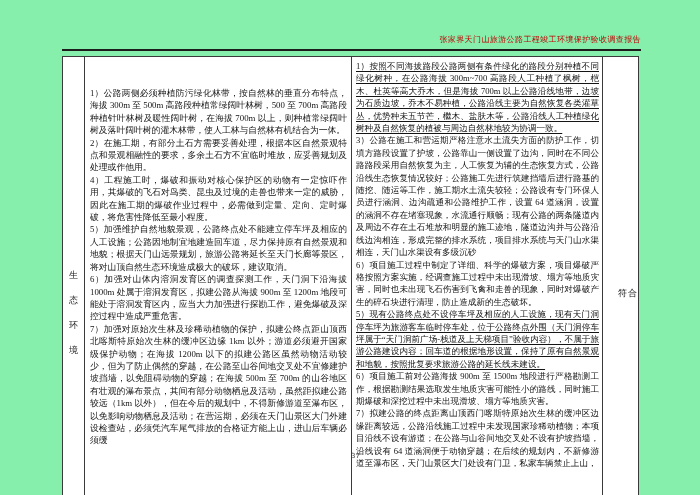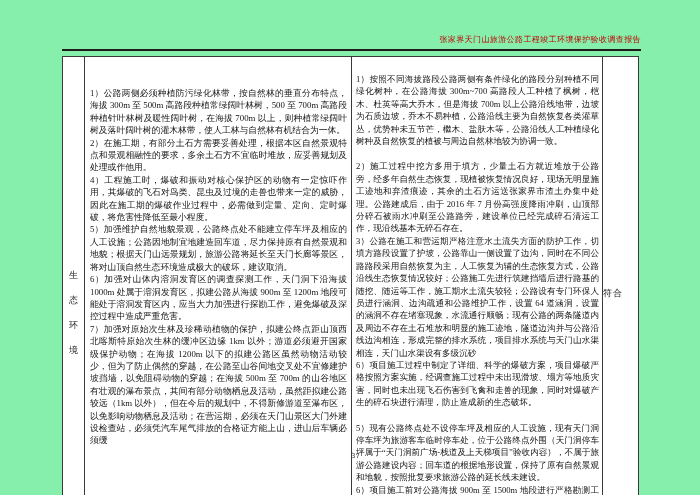--- a/index.html
+++ b/index.html
@@ -46,29 +46,29 @@
 
   
   .req-body{padding:30px 4px 0 5px;}
   .find-body{padding:3px 3px 0 4px;}
   .req-body p,.find-body p{
     margin:0;font-size:8.8px;line-height:12.4px;color:#141414;
     text-align:justify;text-justify:inter-character;
   }
   .find-body p{font-size:8.6px;}
   .find-body p.u{
+    text-decoration:underline;
     text-decoration-thickness:.8px;
     text-underline-offset:1.5px;
-    margin-top:13px;
   }
 
   
   .verdict-label{
     position:absolute;top:230px;left:0;right:0;
-    text-align:left;font-size:9px;color:#1a1a1a;letter-spacing:1px;
+    text-align:right;font-size:9px;color:#1a1a1a;letter-spacing:1px;
     white-space:nowrap;
   }
 
   
   .annotation-mark{
     position:absolute;left:351px;top:452px;
     font-size:7px;color:#444;font-family:"DejaVu Sans",sans-serif;
   }
 </style>
 </head>
@@ -94,21 +94,20 @@
         <p>4）工程施工时，爆破和振动对核心保护区的动物有一定惊吓作用，其爆破的飞石对鸟类、昆虫及过境的走兽也带来一定的威胁，因此在施工期的爆破作业过程中，必需做到定量、定向、定时爆破，将危害性降低至最小程度。</p>
         <p>5）加强维护自然地貌景观，公路终点处不能建立停车坪及相应的人工设施；公路因地制宜地建造回车道，尽力保持原有自然景观和地貌；根据天门山远景规划，旅游公路将延长至天门长廊等景区，将对山顶自然生态环境造成极大的破坏，建议取消。</p>
         <p>6）加强对山体内溶洞发育区的调查探测工作，天门洞下沿海拔 1000m 处属于溶洞发育区，拟建公路从海拔 900m 至 1200m 地段可能处于溶洞发育区内，应当大力加强进行探勘工作，避免爆破及深控过程中造成严重危害。</p>
         <p>7）加强对原始次生林及珍稀动植物的保护，拟建公终点距山顶西北喀斯特原始次生林的缓冲区边缘 1km 以外；游道必须避开国家级保护动物；在海拔 1200m 以下的拟建公路区虽然动物活动较少，但为了防止偶然的穿越，在公路至山谷间地交叉处不宜修建护坡挡墙，以免阻碍动物的穿越；在海拔 500m 至 700m 的山谷地区有壮观的瀑布景点，其间有部分动物栖息及活动，虽然距拟建公路较远（1km 以外），但在今后的规划中，不得新修游道至瀑布区，以免影响动物栖息及活动；在营运期，必须在天门山景区大门外建设检查站，必须凭汽车尾气排放的合格证方能上山，进山后车辆必须缓</p>
       </div>
     </div>
 
     <div class="cell cell-find">
       <div class="find-body">
         <p class="u">1）按照不同海拔路段公路两侧有条件绿化的路段分别种植不同绿化树种，在公路海拔 300m~700 高路段人工种植了枫树，桤木、杜英等高大乔木，但是海拔 700m 以上公路沿线地带，边坡为石质边坡，乔木不易种植，公路沿线主要为自然恢复各类灌草丛，优势种未五节芒，檵木、盐肤木等，公路沿线人工种植绿化树种及自然恢复的植被与周边自然林地较为协调一致。</p>
-        <p class="u">2）施工过程中挖方多用于填方，少量土石方就近堆放于公路旁，经多年自然生态恢复，现植被恢复情况良好，现场无明显施工迹地和弃渣痕迹，其余的土石方运送张家界市渣土办集中处理。公路建成后，由于 2016 年 7 月份高强度降雨冲刷，山顶部分碎石被雨水冲刷至公路路旁，建设单位已经完成碎石清运工作，现沿线基本无碎石存在。</p>
         <p>3）公路在施工和营运期严格注意水土流失方面的防护工作，切填方路段设置了护坡，公路靠山一侧设置了边沟，同时在不同公路路段采用自然恢复为主，人工恢复为辅的生态恢复方式，公路沿线生态恢复情况较好；公路施工先进行筑建挡墙后进行路基的随挖、随运等工作，施工期水土流失较轻；公路设有专门环保人员进行涵洞、边沟疏通和公路维护工作，设置 64 道涵洞，设置的涵洞不存在堵塞现象，水流通行顺畅；现有公路的两条隧道内及周边不存在土石堆放和明显的施工迹地，隧道边沟并与公路沿线边沟相连，形成完整的排水系统，项目排水系统与天门山水渠相连，天门山水渠设有多级沉砂</p>
         <p>6）项目施工过程中制定了详细、科学的爆破方案，项目爆破严格按照方案实施，经调查施工过程中未出现滑坡、塌方等地质灾害，同时也未出现飞石伤害到飞禽和走兽的现象，同时对爆破产生的碎石块进行清理，防止造成新的生态破坏。</p>
         <p class="u">5）现有公路终点处不设停车坪及相应的人工设施，现有天门洞停车坪为旅游客车临时停车处，位于公路终点外围（天门洞停车坪属于“天门洞前广场-栈道及上天梯项目”验收内容），不属于旅游公路建设内容；回车道的根据地形设置，保持了原有自然景观和地貌，按照批复要求旅游公路的延长线未建设。</p>
         <p>6）项目施工前对公路海拔 900m 至 1500m 地段进行严格勘测工作，根据勘测结果选取发生地质灾害可能性小的路线，同时施工期爆破和深挖过程中未出现滑坡、塌方等地质灾害。</p>
         <p>7）拟建公路的终点距离山顶西门喀斯特原始次生林的缓冲区边缘距离较远，公路沿线施工过程中未发现国家珍稀动植物；本项目沿线不设有游道；在公路与山谷间地交叉处不设有护坡挡墙，沿线设有 64 道涵洞便于动物穿越；在后续的规划内，不新修游道至瀑布区，天门山景区大门处设有门卫，私家车辆禁止上山，</p>
       </div>
     </div>
 
     <div class="cell cell-verdict">
       <div class="verdict-label">符合</div>

